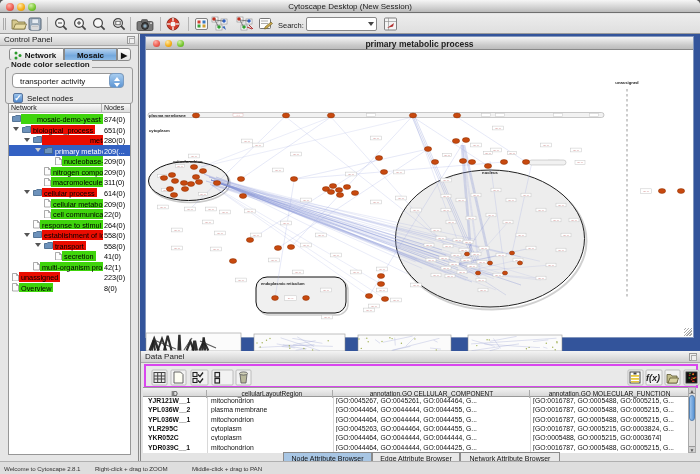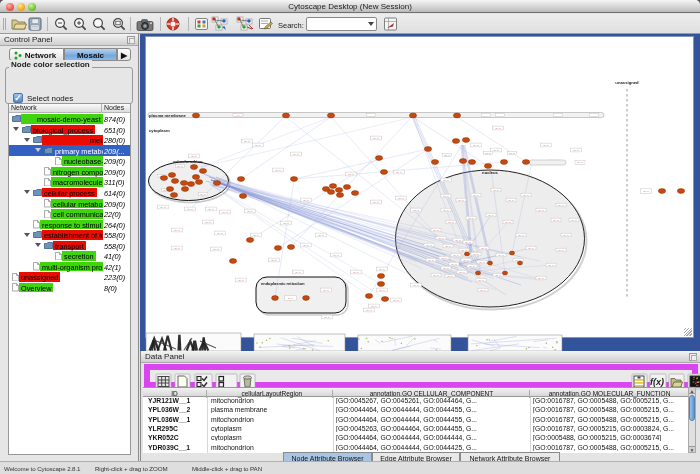--- a/index.html
+++ b/index.html
@@ -62,21 +62,21 @@
   background:#fff; border:1px solid #979797; }
 #treehdr { position:absolute; left:0; top:0; width:121px; height:9px;
   background:linear-gradient(#fafafa,#dcdcdc); border-bottom:1px solid #b5b5b5;
   font-size:7px; color:#222; }
 #treehdr .c1 { position:absolute; left:2px; top:0px; }
 #treehdr .c2 { position:absolute; left:95px; top:0px; }
 #treehdr .sep { position:absolute; left:92px; top:0; width:1px; height:9px; background:#b5b5b5; }
 .trow { position:absolute; left:0; width:121px; height:10.55px; font-size:7.3px;
   white-space:nowrap; }
 .trow .hl { position:absolute; top:0.5px; height:9.5px; padding:1px 2px 0 2px; color:#000; }
-.trow .cnt { position:absolute; left:95px; top:1.5px; color:#000;font-style:italic; }
+.trow .cnt { position:absolute; left:95px; top:1.5px; color:#000; }
 .trow .exp { position:absolute; top:3px; width:0; height:0;
   border-left:3px solid transparent; border-right:3px solid transparent;
   border-top:4px solid #555; }
 .fold { position:absolute; top:1.5px; width:9px; height:7px; }
 .file { position:absolute; top:1px; width:7px; height:8.5px; }
 .gbg { background:#3fd40c; } .rbg { background:#ea0c00; }
 #desktop { position:absolute; left:140px; top:34px; width:560px; height:317px;
   background:#33549b; }
 #iframe { position:absolute; left:5px; top:2px; width:549px; height:302px;
   background:#fff; border:1px solid #8296bd; }
@@ -84,21 +84,21 @@
   background:linear-gradient(#f4f4f4,#c9c9c9 70%,#bcbcbc); border-bottom:1px solid #888; }
 #ititle .tl { position:absolute; top:3px; width:7px; height:7px; border-radius:50%; }
 #ititle .t { position:absolute; top:2px; width:547px; text-align:center;
   font-size:8.5px; font-weight:bold; color:#222; }
 #canvas { position:absolute; left:0; top:13px; }
 #grip { position:absolute; right:1px; bottom:1px; width:8px; height:8px;
   background:repeating-linear-gradient(135deg,#fff 0,#fff 1px,#aaa 1px,#aaa 2px); }
 #dpanel { position:absolute; left:140px; top:351px; width:560px; height:112px;
   background:#e4e4e4; border-left:1px solid #888; }
 #dtool { position:absolute; left:3px; top:13px; width:554px; height:24px;
-  background:#e9e9e9; border:6px solid #d946ef;text-decoration:underline; }
+  background:#e9e9e9; border:2px solid #d946ef;text-decoration:underline; }
 #dtable { position:absolute; left:2px; top:36px; width:548px; height:66px; background:#fff; }
 #dhead { position:absolute; left:0; top:0; width:548px; height:10px;
   background:linear-gradient(#f2f2f2,#d8d8d8); border-top:1px solid #999; border-bottom:1px solid #999;
   font-size:6.5px; color:#111; }
 #dhead div { position:absolute; top:1.5px; text-align:center; border-right:1px solid #aaa; height:8.5px; }
 .drow { position:absolute; left:0; width:548px; height:9.3px; font-size:6.8px; color:#111; white-space:nowrap; }
 .drow div { position:absolute; top:1px; overflow:hidden; }
 .drow .c0 { left:5px; width:58px; font-weight:bold; }
 .drow .c1 { left:68px; width:120px; }
 .drow .c2 { left:193px; width:192px; }
@@ -225,20 +225,21 @@
       <div class="seg" id="tabnet"><svg width="8" height="9" viewBox="0 0 8 9">
             <circle cx="2" cy="2" r="1.5" fill="#2a9a2a"></circle>
             <circle cx="6" cy="4.5" r="1.5" fill="#2a9a2a"></circle>
             <circle cx="2" cy="7" r="1.5" fill="#2a9a2a"></circle>
           </svg><span style="margin-left:8px;">Network</span></div>
       <div class="seg" id="tabmos">Mosaic</div>
       <div class="seg" id="tabarr">▶</div>
     </div>
     <div id="grouplbl">Node color selection</div>
     <div id="groupbox"></div>
+    <div id="combo">transporter activity<div class="btn"></div></div>
     <div id="chk">✓</div>
       <div id="chklbl">Select nodes</div>
     <div id="treebox">
       <div id="treehdr">
           <span class="c1">Network</span>
           <div class="sep"></div>
           <span class="c2">Nodes</span>
         </div>
       <div id="treerows">
           <div class="trow" style="top:9.60px;">
@@ -410,20 +411,26 @@
               <div class="hl gbg" style="left:10px;">Overview</div>
             </div>
             <div class="cnt" style="color:#000">8(0)</div>
           </div>
         </div>
     </div>
   </div>
 
   <div id="desktop">
     <div id="iframe">
+      <div id="ititle">
+        <div class="tl" style="left:7px;background:radial-gradient(circle at 2.5px 2px,#ffb0a6,#ee6054 55%,#c83a2e);"></div>
+        <div class="tl" style="left:19px;background:radial-gradient(circle at 2.5px 2px,#ffe9a8,#f5b01e 55%,#d98d00);"></div>
+        <div class="tl" style="left:31px;background:radial-gradient(circle at 2.5px 2px,#d2f0a8,#7cc936 55%,#4ba614);"></div>
+        <div class="t">primary metabolic process</div>
+      </div>
       <svg id="canvas" width="547" height="287" viewBox="0 0 547 287">
           <rect x="2" y="62.5" width="456" height="5" rx="2.5" fill="#f2f2f2" stroke="#a8a8a8" stroke-width="0.6"></rect>
 <ellipse cx="44" cy="133" rx="40" ry="19.5" fill="none" stroke="#999" stroke-width="1.5" opacity="0.55"></ellipse>
 <ellipse cx="42.5" cy="131" rx="40" ry="19.5" fill="#efefef" stroke="#111" stroke-width="1"></ellipse>
 <ellipse cx="346" cy="191" rx="94.5" ry="68.5" fill="none" stroke="#aaa" stroke-width="2" opacity="0.55"></ellipse>
 <ellipse cx="344" cy="188.5" rx="94.5" ry="68.5" fill="#ededed" stroke="#222" stroke-width="1"></ellipse>
 <rect x="112" y="229" width="90" height="36" rx="11" fill="none" stroke="#999" stroke-width="1.5" opacity="0.5"></rect>
 <rect x="110" y="227" width="90" height="36" rx="11" fill="#f0f0f0" stroke="#111" stroke-width="1"></rect>
 <line x1="58.0" y1="124.0" x2="276.2" y2="218.4" stroke="#96a1dc" stroke-width="0.55" opacity="0.38"></line>
 <line x1="63.0" y1="127.0" x2="333.9" y2="203.3" stroke="#96a1dc" stroke-width="0.55" opacity="0.38"></line>

